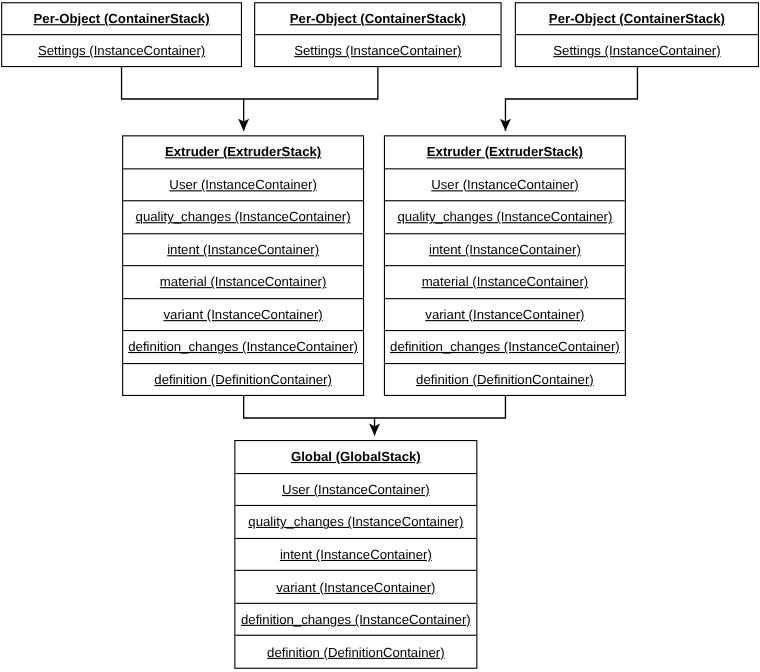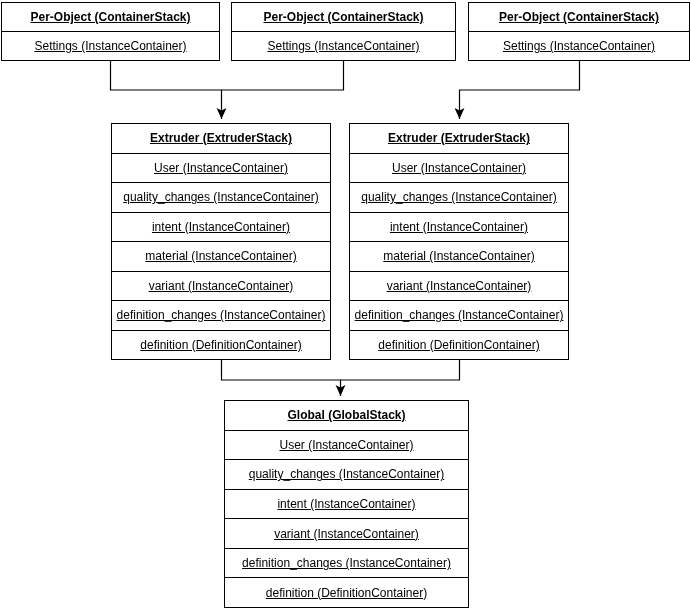--- a/index.html
+++ b/index.html
@@ -88,21 +88,21 @@
     <div class="seg hdr">Extruder (ExtruderStack)</div>
     <div class="seg">User (InstanceContainer)</div>
     <div class="seg">quality_changes (InstanceContainer)</div>
     <div class="seg">intent (InstanceContainer)</div>
     <div class="seg">material (InstanceContainer)</div>
     <div class="seg">variant (InstanceContainer)</div>
     <div class="seg">definition_changes (InstanceContainer)</div>
     <div class="seg">definition (DefinitionContainer)</div>
   </div>
 
-  <div class="stack-box" style="left:224px;top:400px;width:245px;height:208px">
+  <div class="stack-box" style="left:213px;top:400px;width:221px;height:208px">
     <div class="seg hdr">Global (GlobalStack)</div>
     <div class="seg">User (InstanceContainer)</div>
     <div class="seg">quality_changes (InstanceContainer)</div>
     <div class="seg">intent (InstanceContainer)</div>
     <div class="seg">variant (InstanceContainer)</div>
     <div class="seg">definition_changes (InstanceContainer)</div>
     <div class="seg">definition (DefinitionContainer)</div>
   </div>
 
 </div>

